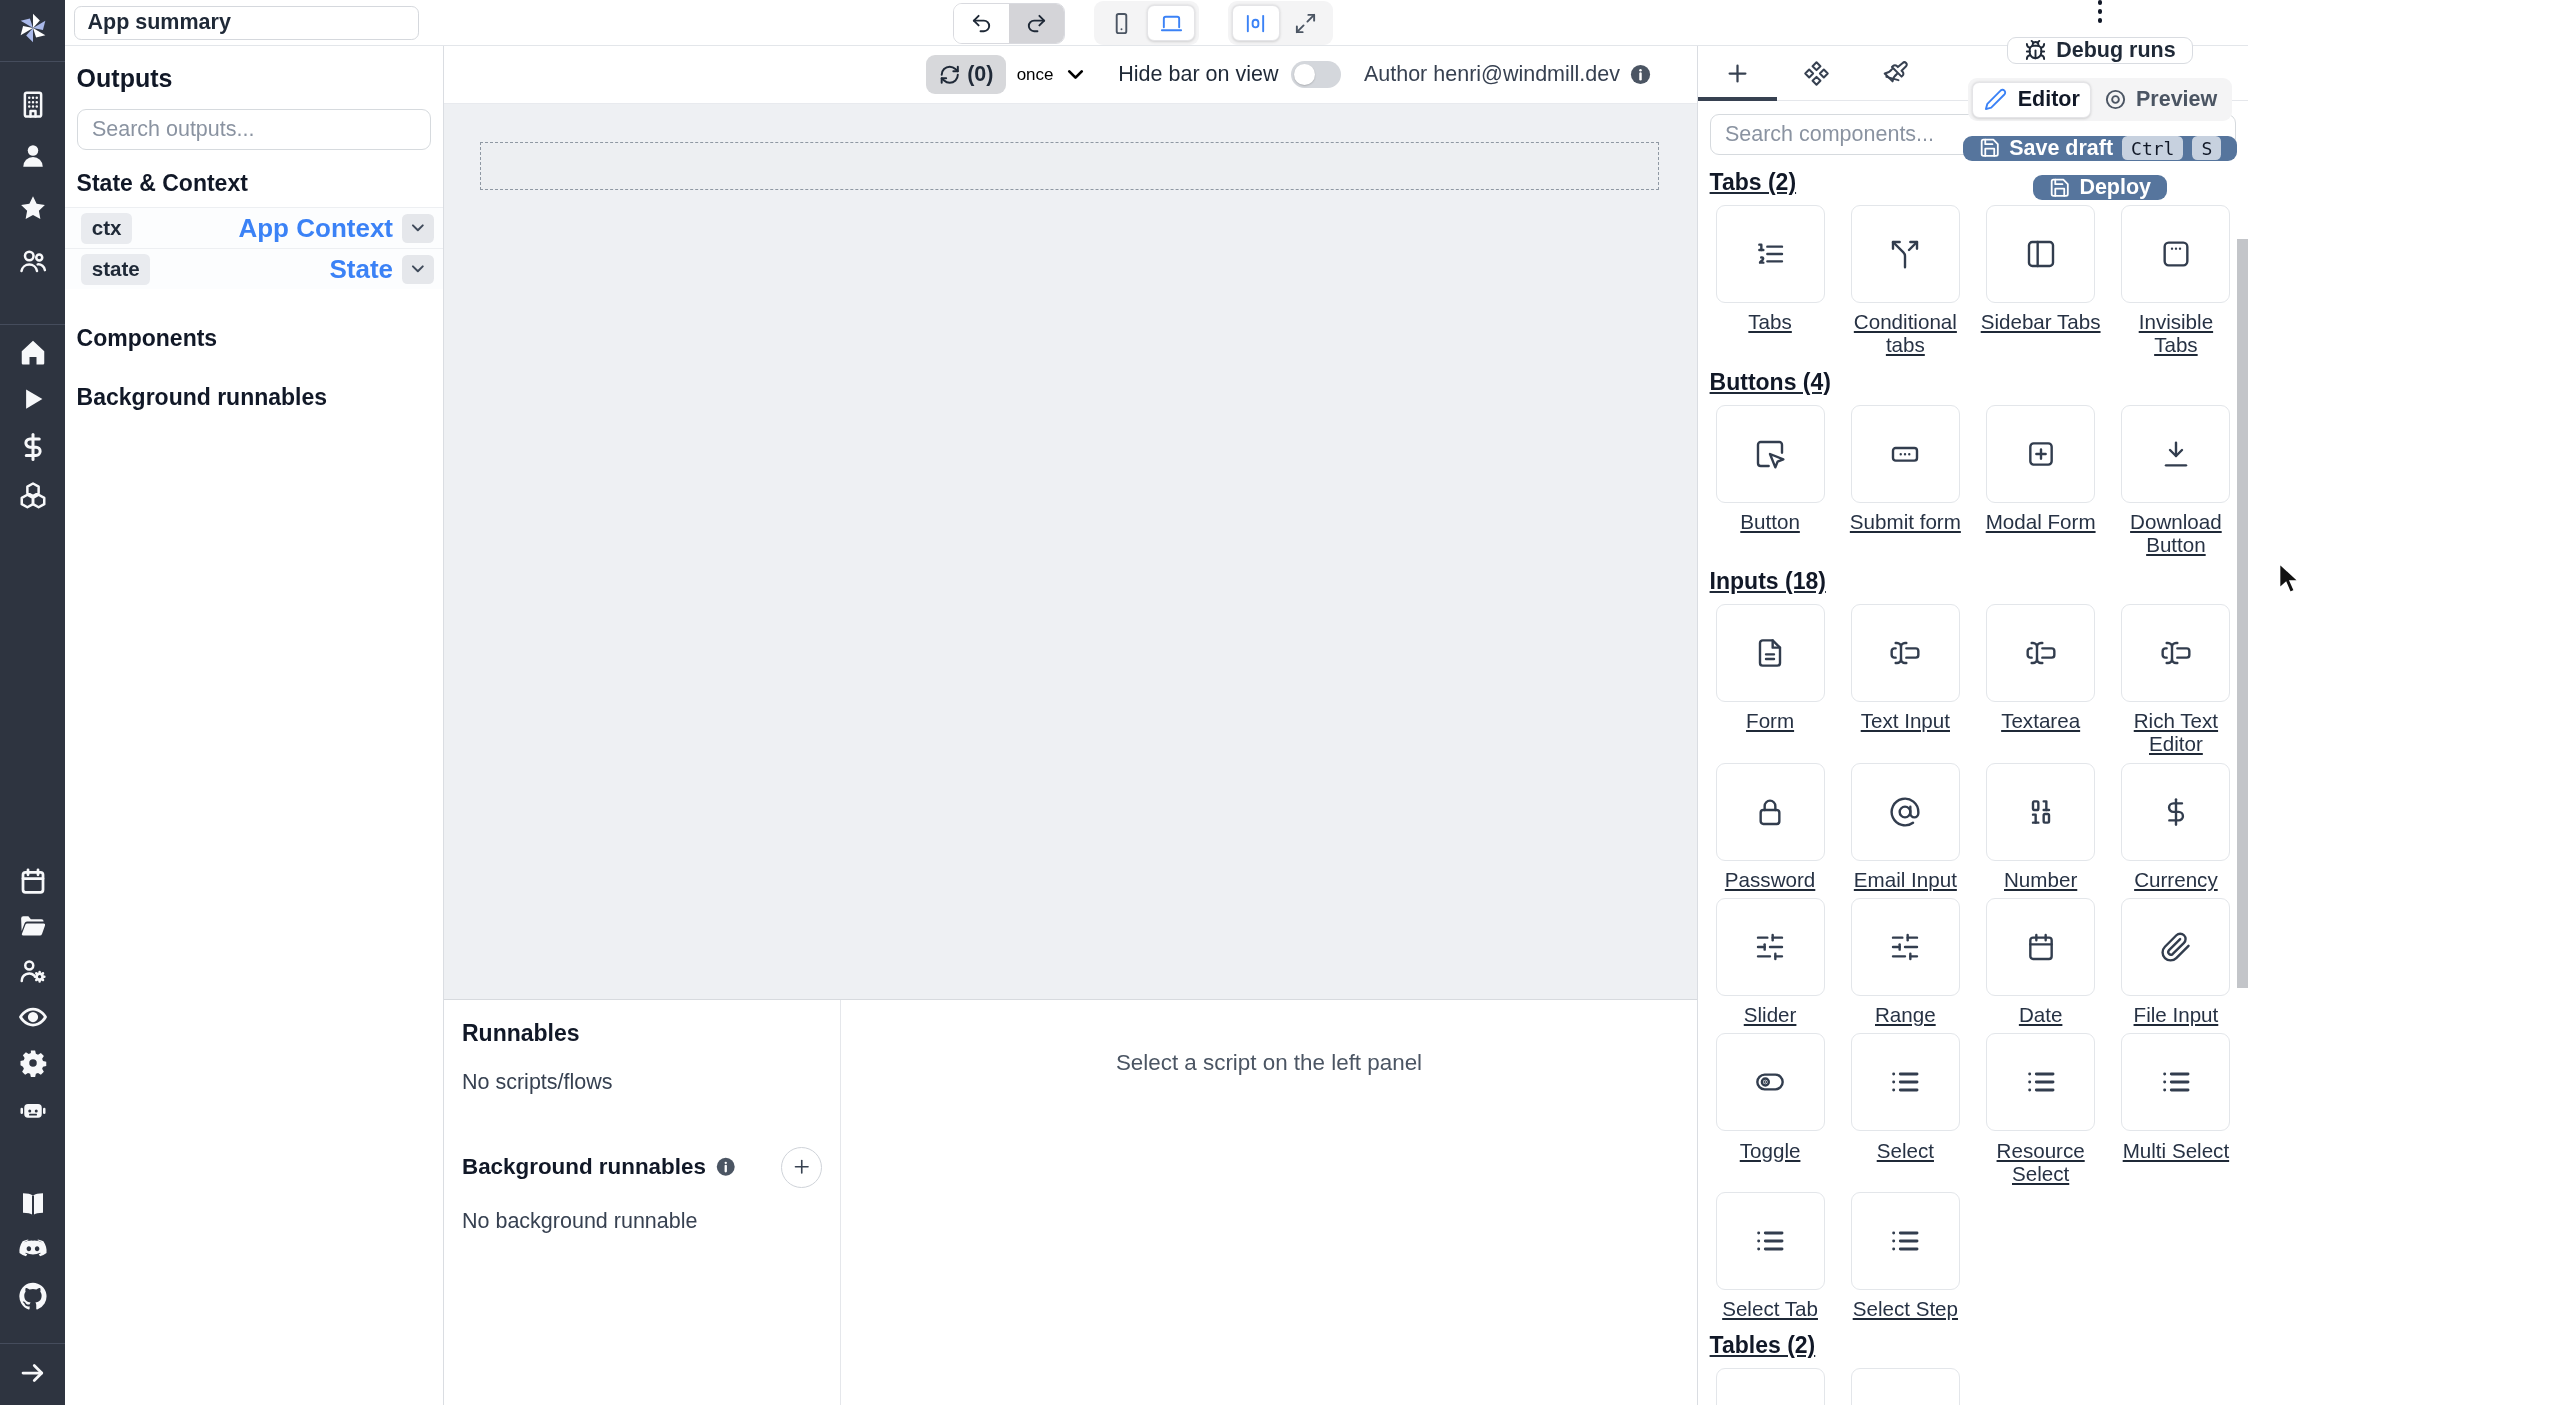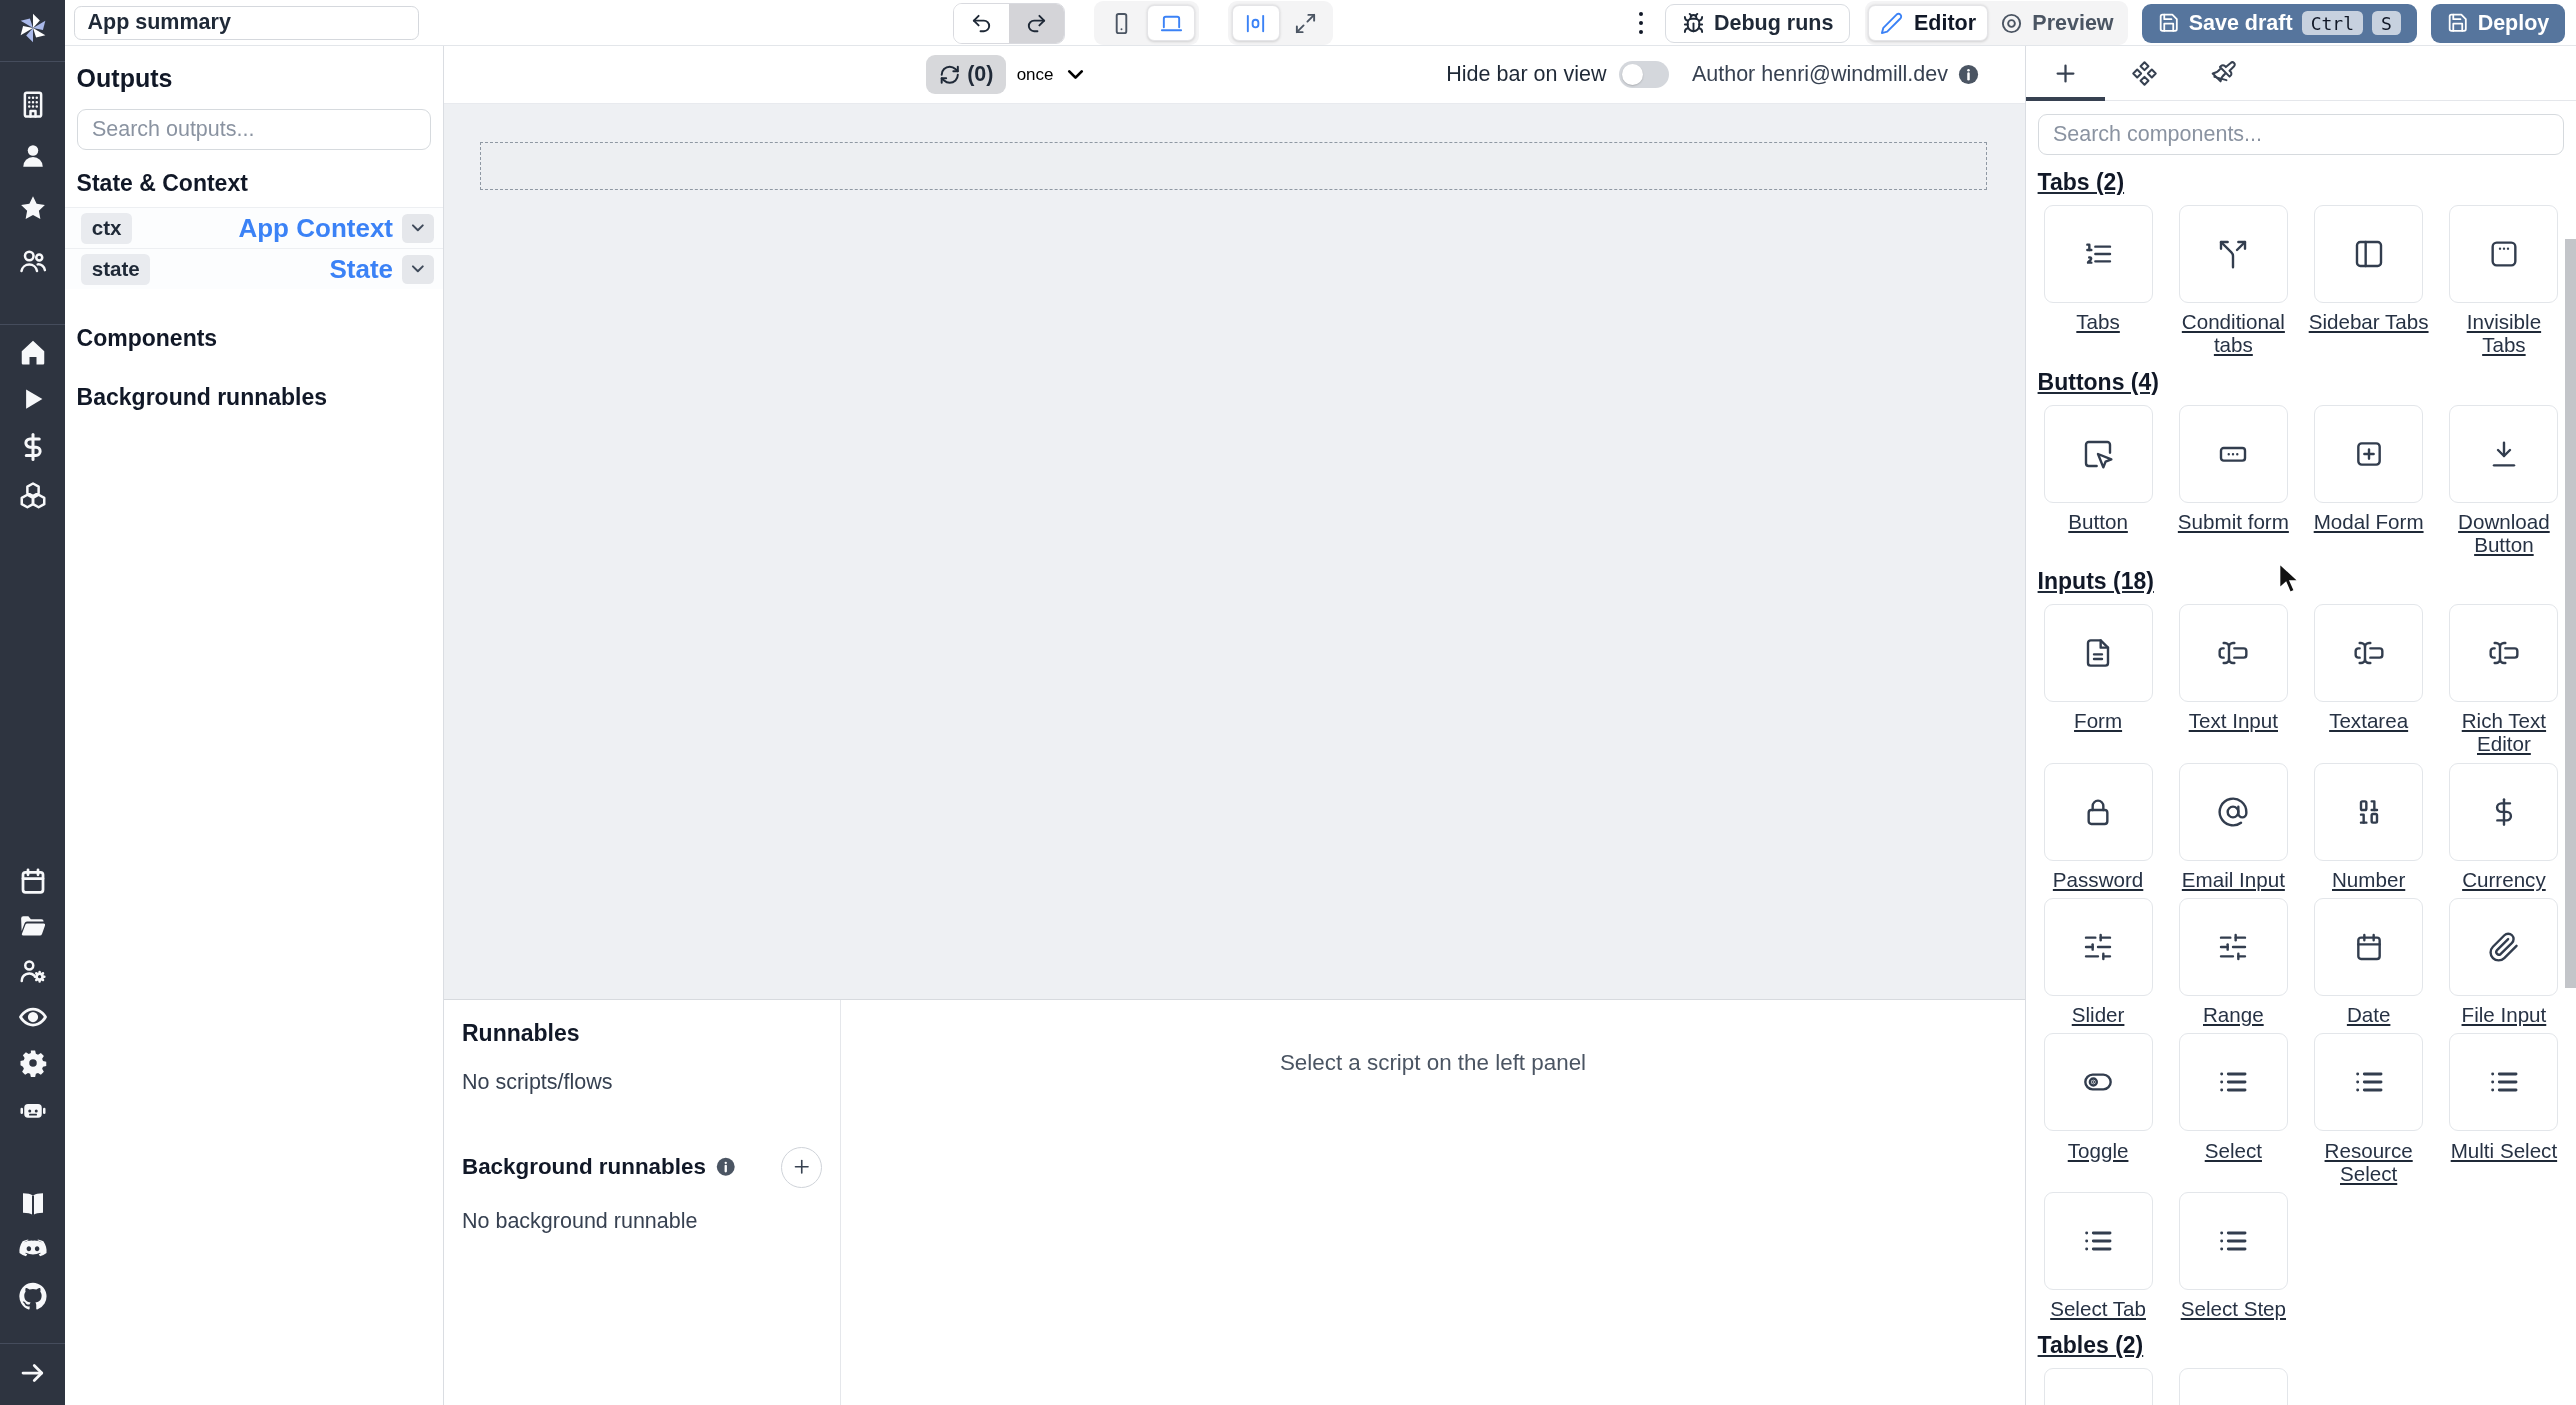--- a/index.html
+++ b/index.html
@@ -1,18 +1,18 @@
 <!DOCTYPE html>
 <html style="font-size:14.3px"><head>
 <meta charset="utf-8">
 <style>
   * { margin:0; padding:0; box-sizing:border-box; }
   html,body { width:2576px; height:1405px; overflow:hidden; }
   body { font-family:"Liberation Sans", sans-serif; color:#1f2937; background:#fff; }
-  .app { position:relative; width:2576px; height:1405px; display:flex;align-items:flex-end; }
+  .app { position:relative; width:2248px; height:1405px; display:flex;align-items:flex-end; }
 
   
   .rail { position:relative; width:65px; height:100%; background:#2e3440; flex:0 0 65px; z-index:5; }
   .rail-logo { position:absolute; left:50%; top:28px; transform:translate(-50%,-50%); width:39px; height:39px; cursor:pointer; }
   .rail-divider { position:absolute; left:0; width:65px; height:0.9px; background:#454c5c; }
   .rail-icon { position:absolute; left:50%; transform:translateX(-50%); width:32px; height:32px; color:#f7f8fa; display:flex; align-items:center; justify-content:center; cursor:pointer; }
   .rail-icon svg { width:30px; height:30px; }
 
   
   .main { position:relative; flex:1; height:100%; display:flex; flex-direction:column; }
@@ -21,21 +21,21 @@
   .toolbar-center { position:absolute; left:888px; top:0; height:46px; display:flex; align-items:center; gap:29px; }
   .seg-plain { display:flex; border:0.9px solid #d9dadf; border-radius:9px; overflow:hidden; }
   .seg-plain .cell { width:55px; height:39px; display:flex; align-items:center; justify-content:center; color:#1f2937; cursor:pointer; background:#fff; }
   .seg-plain .cell.darker { background:#d4d4d8; }
   .seg-plain .cell svg { width:23px; height:23px; }
   .seg-gray { display:flex; background:#f4f4f5; border-radius:9px; padding:3.6px; gap:1.8px; align-items:center; }
   .seg-gray .cell { min-width:48px; height:36px; padding:0 10.7px; display:flex; align-items:center; justify-content:center; gap:9px; color:#4b5563; border-radius:7.2px; cursor:pointer; font-size:21.5px; font-weight:600; }
   .seg-gray .cell.active { background:#fff; border:0.9px solid #e4e4e7; box-shadow:0 0.9px 2.7px rgba(0,0,0,.15); color:#111827;gap:11px; }
   .seg-gray .cell svg { width:23px; height:23px; }
   .seg-gray .cell.active svg.blue { color:#3b82f6; }
-  .toolbar-right { position:absolute; right:10.7px; top:0; height:46px; display:flex; align-items:center; gap:14.3px; }
+  .toolbar-right { position:absolute; right:10.7px; top:0; height:46px; display:flex; align-items:center; gap:14.3px;flex-direction:column; }
   .kebab { width:19.7px; height:36px; display:flex; flex-direction:column; align-items:center; justify-content:center; gap:4.5px; cursor:pointer; }
   .kebab i { width:4.5px; height:4.5px; border-radius:50%; background:#111827; }
   .btn-outline { height:39px; display:flex; align-items:center; gap:9px; padding:0 16px; border:0.9px solid #d9dce1; border-radius:9px; background:#fff; font-size:21.5px; font-weight:600; color:#1f2937; cursor:pointer; }
   .btn-outline svg { width:23px; height:23px; }
   .btn-blue { height:39px; display:flex; align-items:center; gap:9px; padding:0 16px; border:none; border-radius:9px; background:#56759d; font-size:21.5px; font-weight:600; color:#fff; cursor:pointer; }
   .btn-blue svg { width:21.5px; height:21.5px; }
   .kbd { background:#c7d1df; color:#111827; border-radius:5.4px; padding:1.8px 9px; font-family:"DejaVu Sans Mono",monospace; font-size:18px; font-weight:400; }
 
   
   .body-row { flex:1; display:flex; min-height:0; }

